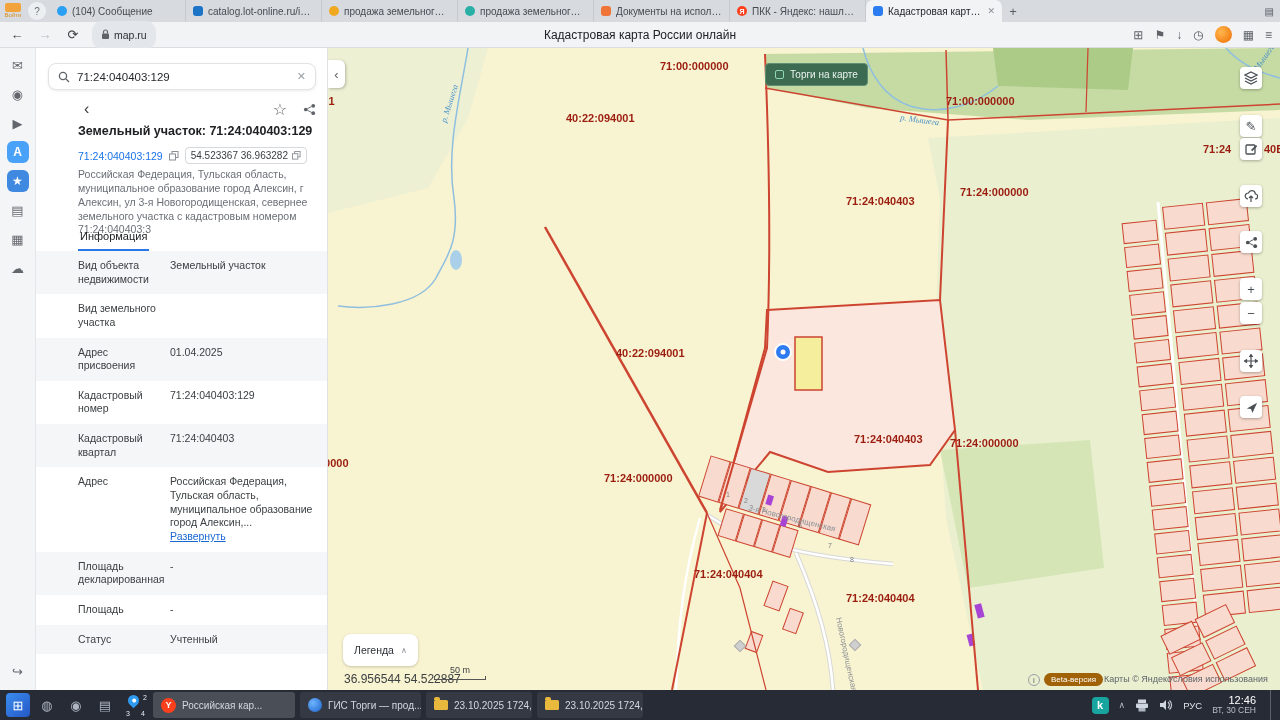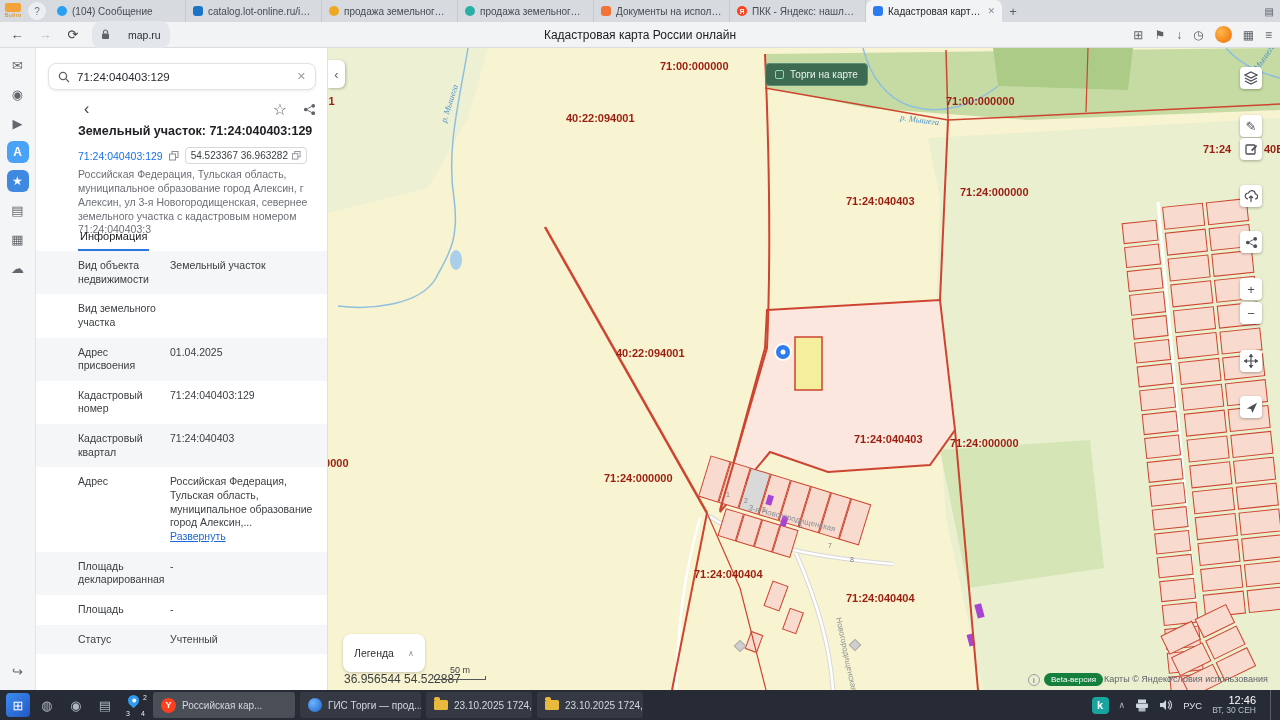--- a/index.html
+++ b/index.html
@@ -20,21 +20,21 @@
   .f1{background:#2aa0f2;border-radius:50%}.f2{background:#1b74c5}.f3{background:#f0a821;border-radius:50%}
   .f4{background:#28b0a6;border-radius:50%}.f5{background:#f07438}.f6{background:#fc3f1d;border-radius:50%}
   .f7{background:#2b7cf0}
   .newtab{width:22px;display:flex;align-items:center;justify-content:center;color:#5a5e64;font-size:13px}
   .tabbar-end{margin-left:auto;display:flex;align-items:center;padding-right:6px;color:#5a5e64;font-size:10px}
 
   
   .toolbar{position:absolute;left:0;top:22px;width:1280px;height:26px;background:#f1f3f5;border-bottom:1px solid #d9dce0;display:flex;align-items:center;padding:0 8px;gap:10px}
   .navbtn{width:18px;height:18px;display:flex;align-items:center;justify-content:center;font-size:13px;color:#3c4043}
   .navbtn.dis{color:#b7bbc1}
-  .urlpill{height:28px;background:#e3e6ea;border-radius:10px;display:flex;align-items:center;gap:18px;padding:8px 9px;font-size:10.5px;color:#2d3136}
+  .urlpill{height:28px;background:#e3e6ea;border-radius:10px;display:flex;align-items:center;gap:4px;padding:8px 9px;font-size:10.5px;color:#2d3136}
   .pagetitle{position:absolute;left:0;right:0;text-align:center;font-size:12px;color:#202124;pointer-events:none}
   .tb-right{margin-left:auto;display:flex;align-items:center;gap:11px;color:#5f6368;font-size:12px;z-index:2}
   .avatar{width:17px;height:17px;border-radius:50%;background:radial-gradient(circle at 35% 35%,#ffb74d,#ef6c00)}
 
   
   .leftbar{position:absolute;left:0;top:48px;width:36px;height:642px;background:#f4f5f7;border-right:1px solid #e3e5e9;display:flex;flex-direction:column;align-items:center;padding-top:6px;gap:7px}
   .sico{width:22px;height:22px;border-radius:6px;display:flex;align-items:center;justify-content:center;font-size:13px;color:#63676d}
   .sico.alice{background:#49a1f8;color:#fff;font-weight:bold;font-size:12px}
   .sico.favs{background:#3f8ae0;color:#fff;font-size:12px}
   .sico.bottom{margin-top:auto;margin-bottom:8px}
@@ -61,28 +61,28 @@
   .ival{flex:1;line-height:1.3}
   .expand{color:#1967d2;text-decoration:underline;font-size:10.5px;display:inline-block;}
   .cicon{display:inline-block}
 
   
   .maparea{position:absolute;left:328px;top:48px;width:952px;height:642px;overflow:hidden;background:#f8f3d0}
   .collapse{position:absolute;left:0;top:12px;width:17px;height:28px;background:#fff;border-radius:0 6px 6px 0;box-shadow:1px 1px 3px rgba(0,0,0,.25);display:flex;align-items:center;justify-content:center;color:#5f6368;font-size:13px;z-index:5}
   .torgi{position:absolute;left:437px;top:15px;height:23px;padding:0 9px;background:#3c6b52;border:1px solid #5d8f74;border-radius:4px;display:flex;align-items:center;gap:6px;color:#eaf4ee;font-size:10px;z-index:5}
   .torgi .tog{width:9px;height:9px;border:1.5px solid #8fd9b2;border-radius:2px}
   .mctrl{position:absolute;left:912px;width:22px;height:22px;background:#fff;border-radius:4px;box-shadow:0 1px 3px rgba(0,0,0,.3);display:flex;align-items:center;justify-content:center;color:#4a4f54;font-size:13px;z-index:5}
-  .legend{position:absolute;left:15px;top:586px;height:38px;padding:0 11px;background:#fff;border-radius:8px;box-shadow:0 1px 3px rgba(0,0,0,.2);display:flex;align-items:center;gap:14px;font-size:10.5px;color:#2d3136;z-index:5}
+  .legend{position:absolute;left:15px;top:586px;height:32px;padding:0 11px;background:#fff;border-radius:8px;box-shadow:0 1px 3px rgba(0,0,0,.2);display:flex;align-items:center;gap:7px;font-size:10.5px;color:#2d3136;z-index:5}
   .legend .chev{font-size:8px;color:#8a8f95}
   .statcoords{position:absolute;left:16px;top:624px;font-size:12px;color:#3c4043;z-index:5}
   .scale{position:absolute;left:106px;top:617px;width:52px;text-align:center;font-size:9px;color:#3c4043;z-index:5}
   .sline{height:4px;border-left:1px solid #555;border-right:1px solid #555;border-bottom:1px solid #555;margin-top:1px}
   .attr{position:absolute;top:626px;font-size:9px;color:#60656b;z-index:5}
   .infoc{left:700px;width:12px;height:12px;border:1px solid #9aa0a6;border-radius:50%;font-size:8px;color:#5f6368;display:flex;align-items:center;justify-content:center}
-  .beta{left:716px;top:625px;background:#15803d;color:#fff;font-size:8px;border-radius:7px;padding:2px 7px}
+  .beta{left:716px;top:625px;background:#a16207;color:#fff;font-size:8px;border-radius:7px;padding:2px 7px}
   .cop{left:776px}
   .terms{left:840px}
 
   .cad{font:bold 11px "Liberation Sans",sans-serif;fill:#9b1d0f}
   .riv{font:italic 8.5px "Liberation Serif",serif;fill:#4d94c9}
   .str{font:8px "Liberation Sans",sans-serif;fill:#8d9196}
   .num{font:7px "Liberation Sans",sans-serif;fill:#7e8286}
   .pk{fill:#f8dbce;stroke:#cd4430;stroke-width:1}
   .redln{stroke:#cd4430;fill:none}
 

